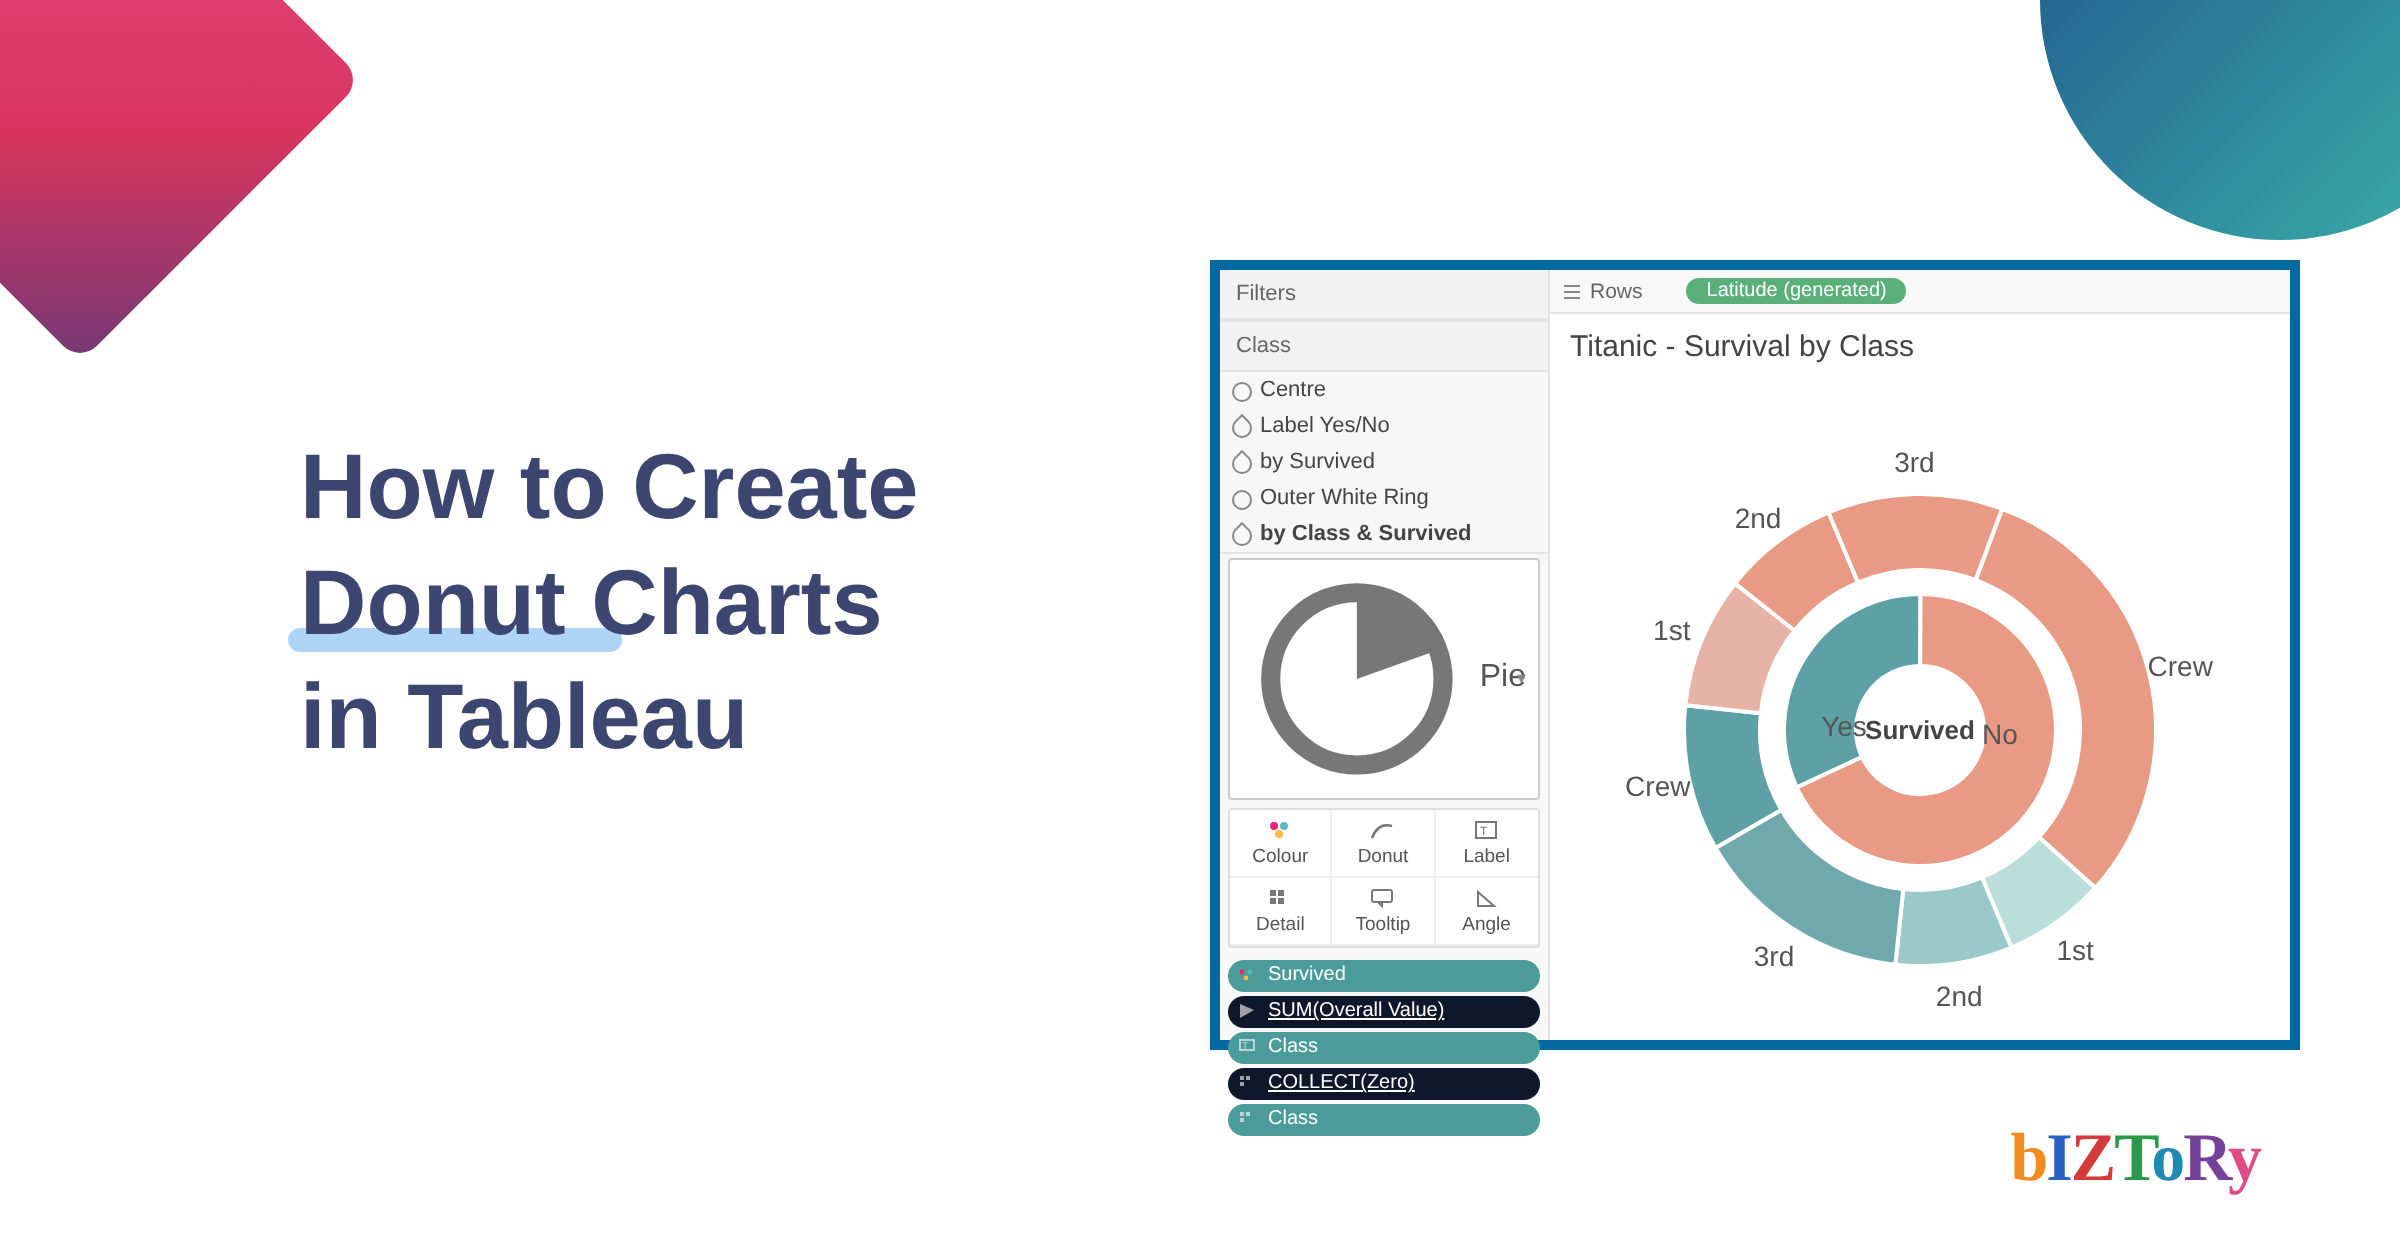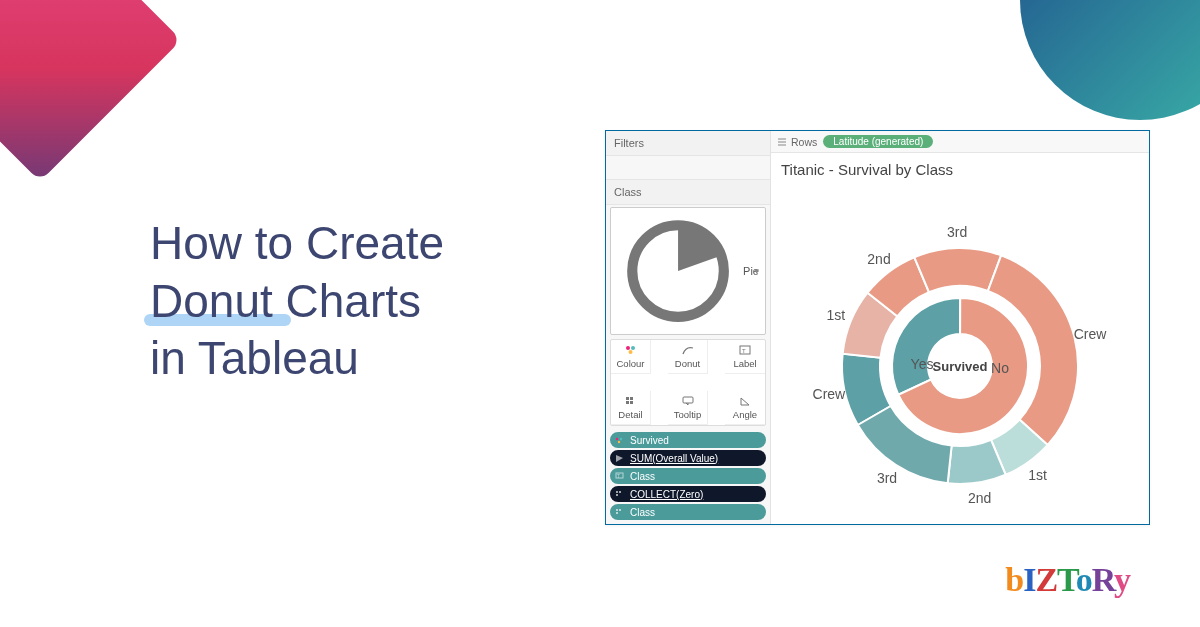--- a/index.html
+++ b/index.html
@@ -26,40 +26,40 @@
     width: 240px; height: 240px;
     border-radius: 50%;
     background: linear-gradient(135deg, #1e4e8c 0%, #3bb3a8 100%);
   }
 
   .headline {
     position: absolute;
     left: 150px;
     top: 215px;
     font-size: 46px;
-    font-weight: 400;
+    font-weight: 700;
     color: #3c4670;
     line-height: 1.25;
   }
   .headline .hl-line2 { position: relative; display: inline-block; }
   .headline .hl-highlight {
     position: absolute;
     left: -6px; right: 130px; bottom: 4px;
     height: 12px;
     background: #aed5f5;
     border-radius: 6px;
     z-index: -1;
   }
 
   .tableau {
     position: absolute;
     top: 130px; left: 605px;
     width: 545px; height: 395px;
     background: #fafafa;
-    border: 1px solid #0369a1;
+    border: 5px solid #0369a1;
     display: flex;
     font-size: 11px;
     color: #444;
     box-shadow: 0 1px 3px rgba(0,0,0,0.05);
   }
 
   .sidebar {
     width: 165px;
     border-right: 1px solid #e2e2e2;
     background: #f7f7f7;
@@ -92,31 +92,31 @@
   .mark-item.pie::before { border-radius: 0 50% 50% 50%; transform: rotate(45deg);}
   .dropdown {
     margin: 2px 4px;
     border: 1px solid #ccc;
     border-radius: 2px;
     background: #fff;
     padding: 2px 6px;
     display: flex;
     align-items: center;
     gap: 4px;
-    font-size: 11px;
+    font-size: 16px;
     color: #555;
     position: relative;
   }
   .dropdown::after {
     content: "▾"; position: absolute; right: 6px; color:#888; font-size:9px;
   }
   .card-grid {
     display: grid;
     grid-template-columns: 1fr 1fr 1fr;
-    gap: 17px;
+    gap: 0;
     margin: 2px 4px;
     border: 1px solid #ddd;
     border-radius: 2px;
     background: #fff;
   }
   .card-cell {
     display: flex; flex-direction: column; align-items:center; justify-content:center;
     padding: 4px 2px;
     border-right: 1px solid #eee;
     border-bottom: 1px solid #eee;
@@ -147,21 +147,21 @@
     flex: 1;
     display: flex; flex-direction: column;
     background: #fff;
   }
   .shelf {
     display: flex; align-items: center;
     border-bottom: 1px solid #e5e5e5;
     background: #f8f8f8;
     height: 22px;
     padding: 0 6px;
-    gap: 6px;
+    gap: 22px;
   }
   .shelf-label { font-size: 10.5px; color: #666; display:flex; gap:4px; align-items:center;}
   .shelf-pill {
     background: #5bb07a;
     color: #fff;
     border-radius: 9px;
     font-size: 10px;
     padding: 1px 10px;
   }
   .viz-title { padding: 8px 10px 2px; font-size: 15px; color: #444; }
@@ -219,20 +219,27 @@
     <span>Donut Charts</span>
   </div>
   <div>in Tableau</div>
 </div>
 
 <div class="tableau">
   <div class="sidebar">
     <div class="panel-header">Filters</div>
     <div class="filters-body"></div>
     <div class="panel-header">Class</div>
+    <div class="marks-list">
+      <div class="mark-item">Centre</div>
+      <div class="mark-item pie">Label Yes/No</div>
+      <div class="mark-item pie">by Survived</div>
+      <div class="mark-item">Outer White Ring</div>
+      <div class="mark-item pie selected">by Class &amp; Survived</div>
+    </div>
     <div class="dropdown">
       <svg viewBox="0 0 12 12">
           <circle cx="6" cy="6" r="4.5" fill="none" stroke="#777" stroke-width="1"></circle>
           <path d="M6 6 L6 1.5 A4.5 4.5 0 0 1 10.2 4.5 Z" fill="#777"></path>
         </svg>
       <span>Pie</span>
     </div>
     <div class="card-grid">
       <div class="card-cell">
         <svg viewBox="0 0 14 12">

